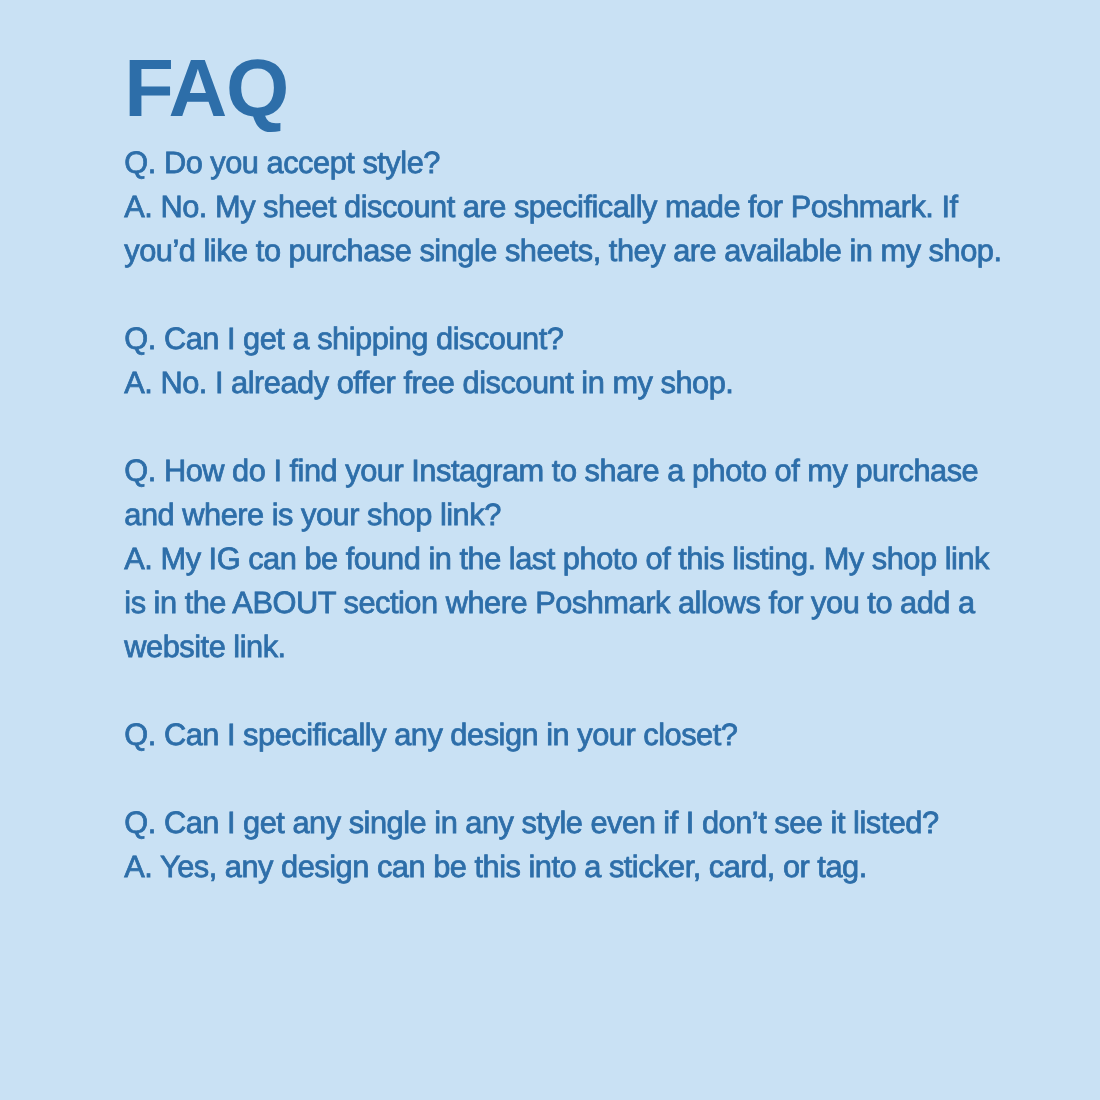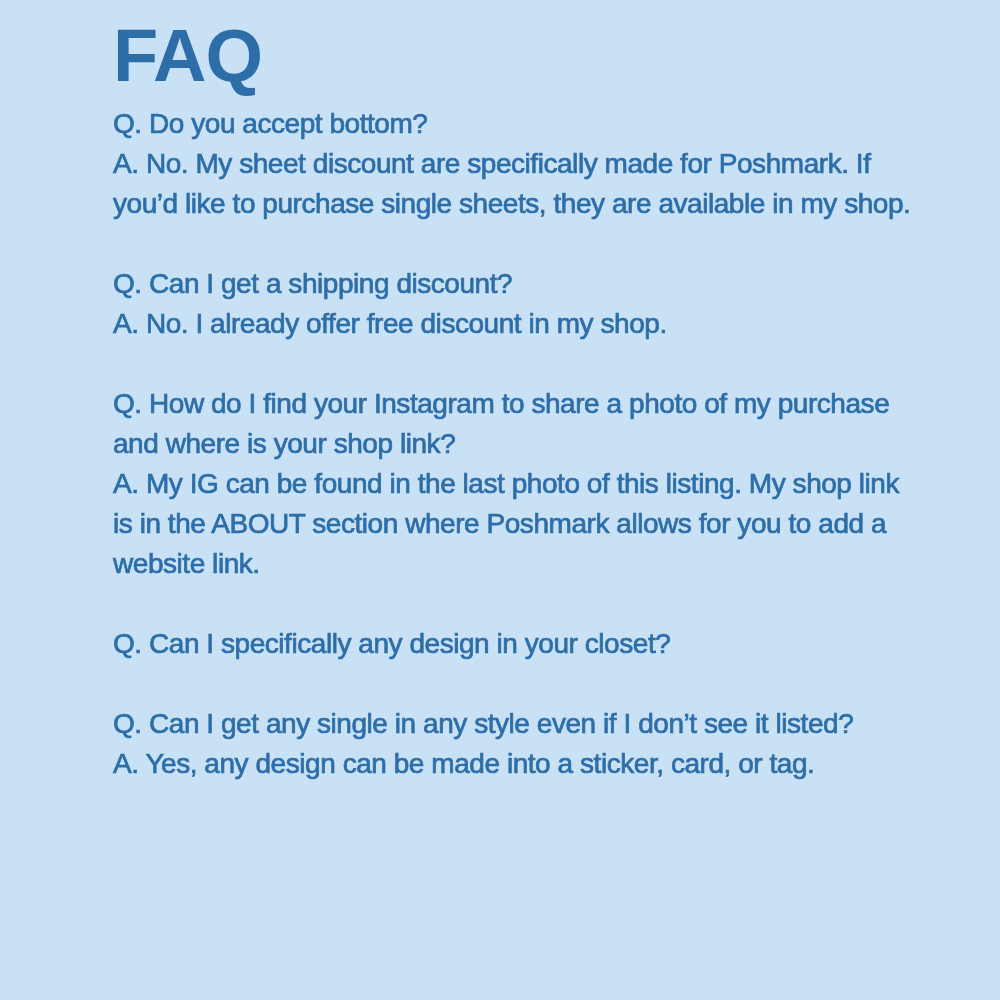--- a/index.html
+++ b/index.html
@@ -15,21 +15,21 @@
     width: 1000px;
     height: 1000px;
     background: var(--background);
     color: var(--text);
     font-family: "Liberation Sans", sans-serif;
     overflow: hidden;
   }
   .card {
     width: 1000px;
     height: 1000px;
-    padding: 16px 87px 0 113px;
+    padding: 40px 87px 0 113px;
     overflow: hidden;
   }
   .page-title {
     margin: 0 0 8px 0;
     font-size: 74px;
     line-height: 80px;
     font-weight: 600;
     letter-spacing: -1px;
   }
   .faq-list {
@@ -50,37 +50,37 @@
 </style>
 </head>
 <body>
 
 <div class="card">
   <h1 class="page-title">FAQ</h1>
 
   <div class="faq-list">
 
     <section class="faq-item">
-      <p>Q. Do you accept bottom?</p>
+      <p>Q. Do you accept style?</p>
       <p>A. No. My sheet discount are specifically made for Poshmark. If you’d like to purchase single sheets, they are available in my shop.</p>
     </section>
 
     <section class="faq-item">
       <p>Q. Can I get a shipping discount?</p>
       <p>A. No. I already offer free discount in my shop.</p>
     </section>
 
     <section class="faq-item">
       <p>Q. How do I find your Instagram to share a photo of my purchase and where is your shop link?</p>
       <p>A. My IG can be found in the last photo of this listing. My shop link is in the ABOUT section where Poshmark allows for you to add a website link.</p>
     </section>
 
     <section class="faq-item">
       <p>Q. Can I specifically any design in your closet?</p>
     </section>
 
     <section class="faq-item">
       <p>Q. Can I get any single in any style even if I don’t see it listed?</p>
-      <p>A. Yes, any design can be made into a sticker, card, or tag.</p>
+      <p>A. Yes, any design can be this into a sticker, card, or tag.</p>
     </section>
 
   </div>
 </div>
 
 </body></html>

